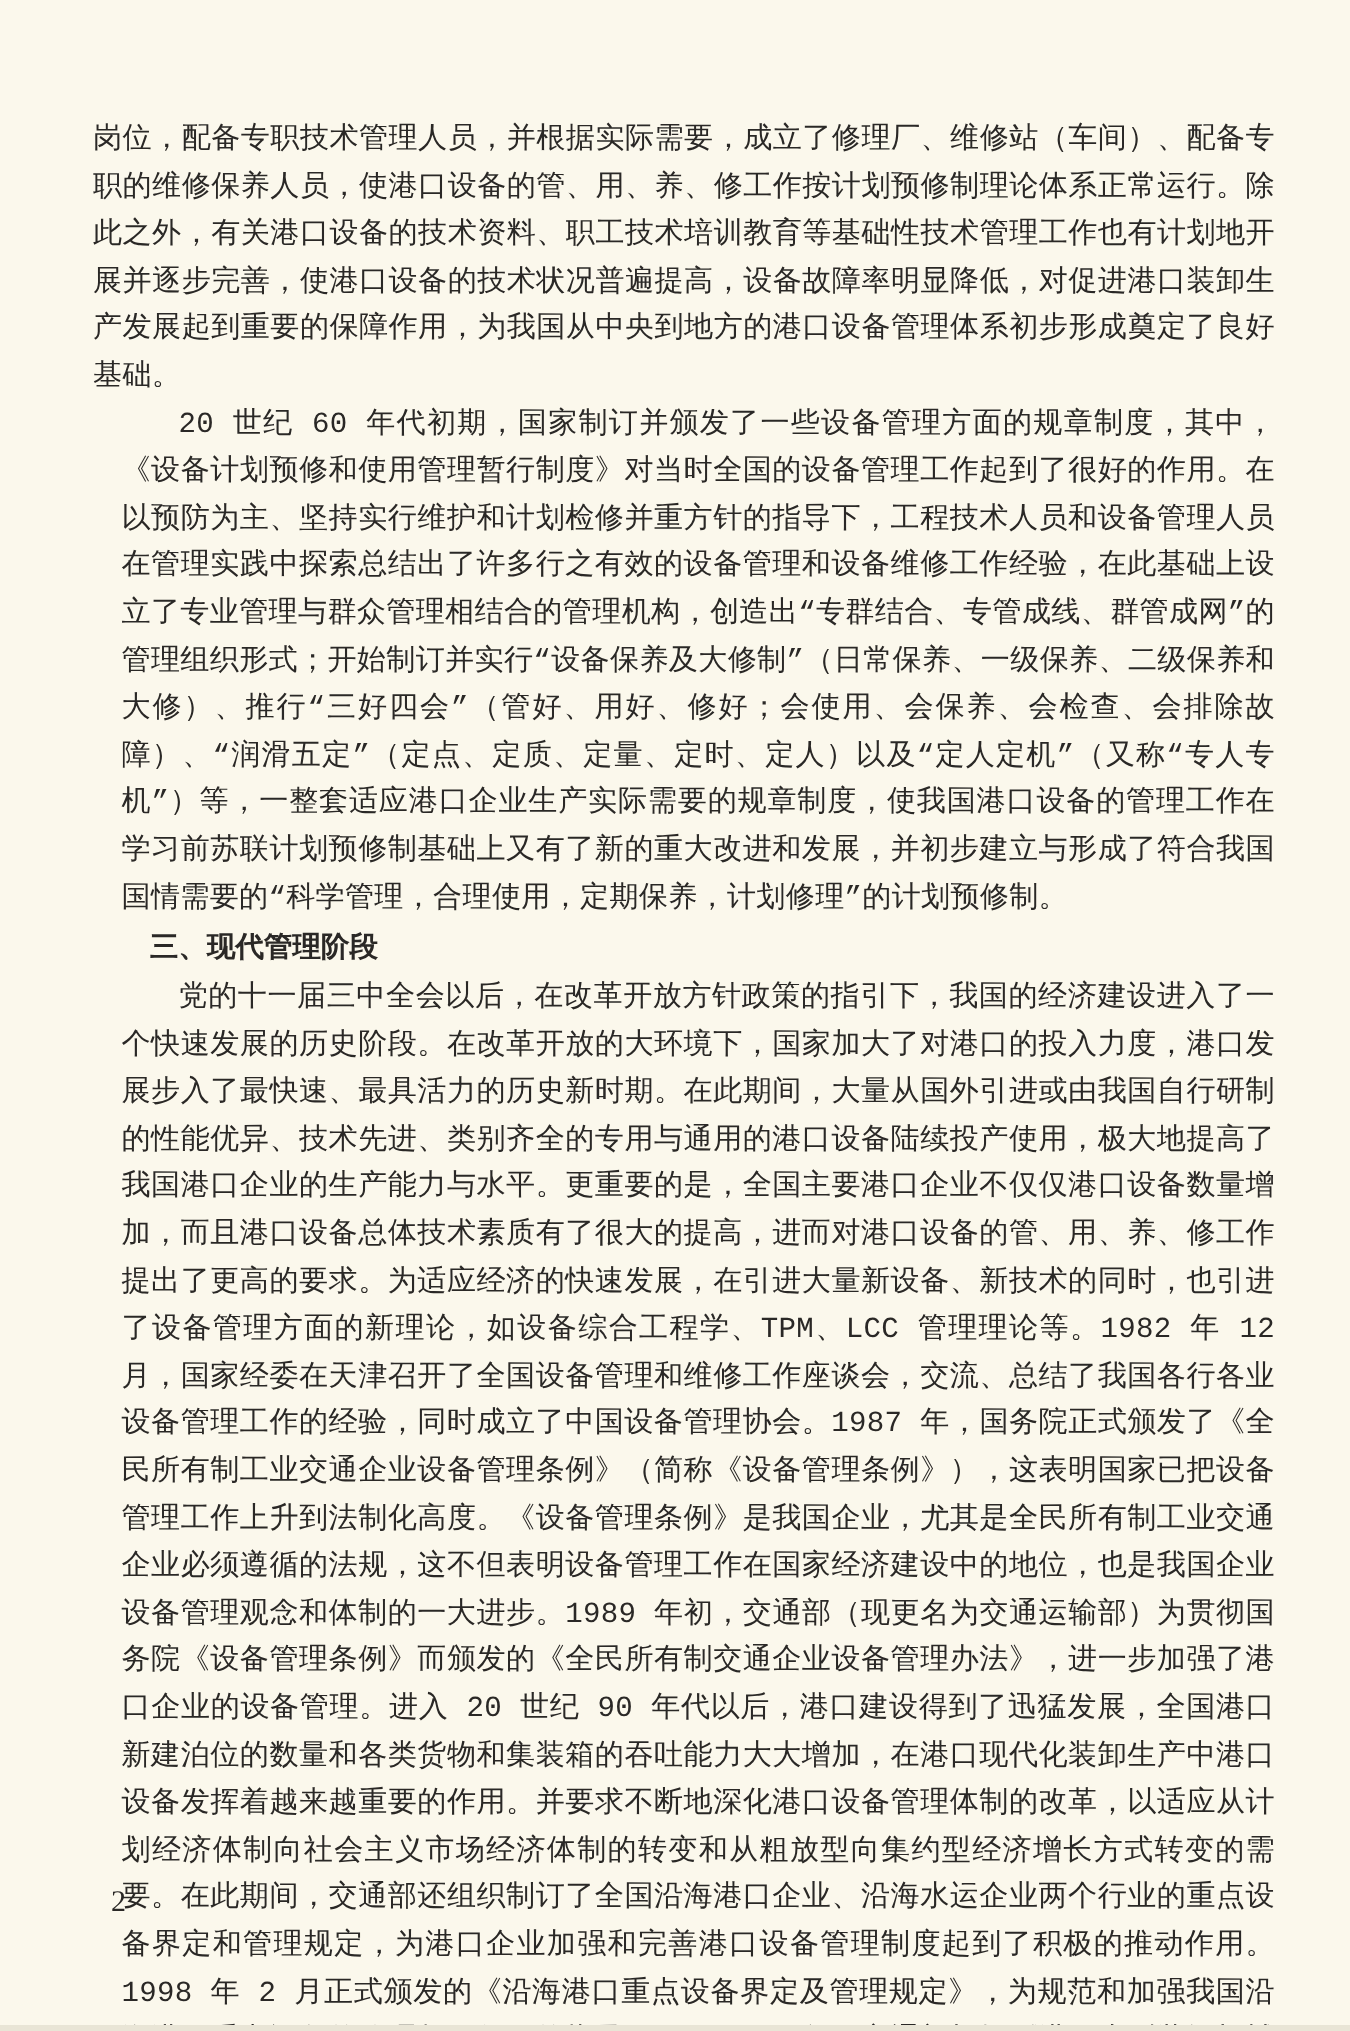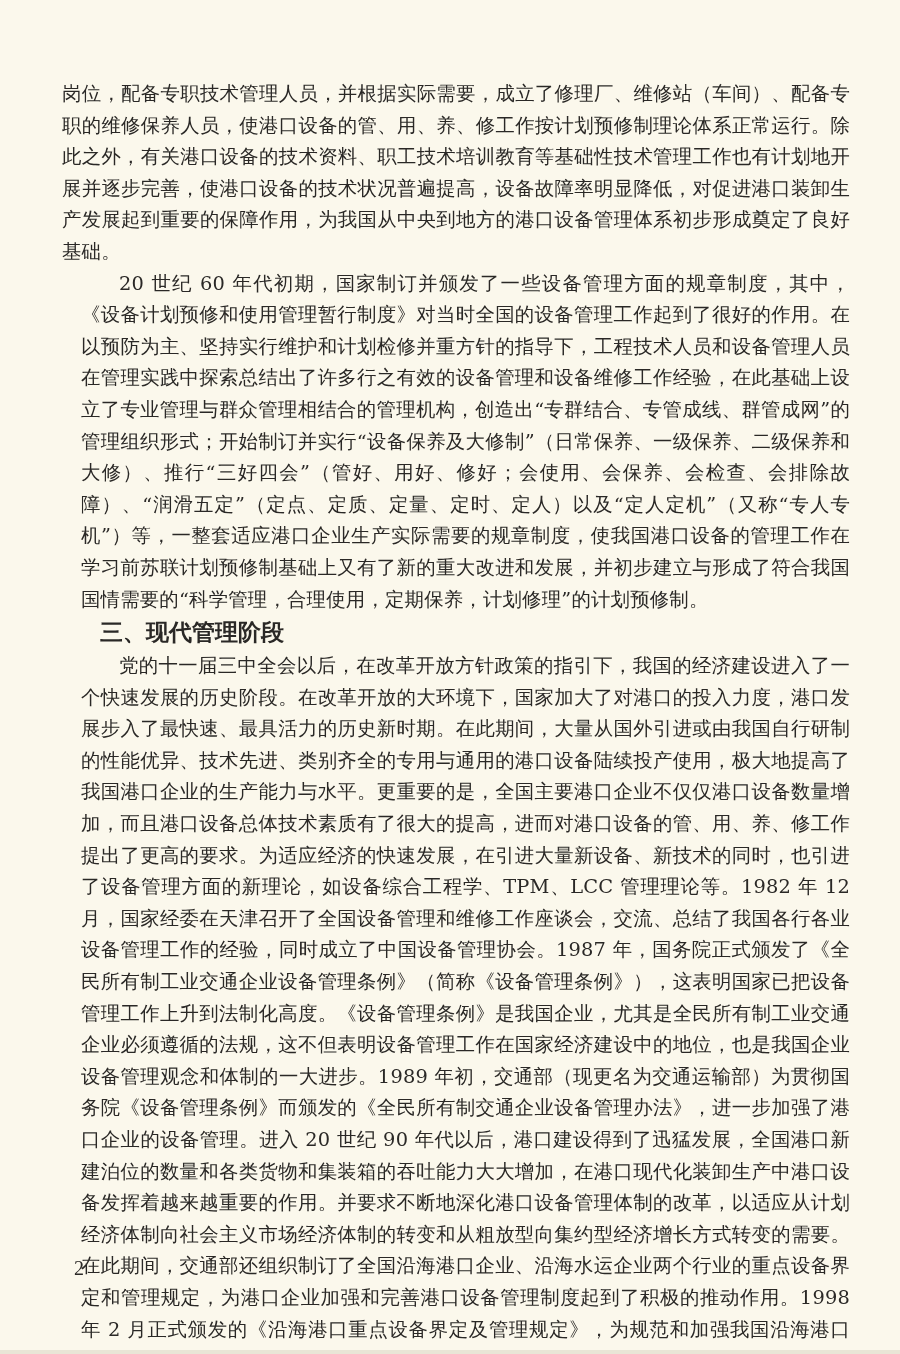--- a/index.html
+++ b/index.html
@@ -21,31 +21,32 @@
       top: 78px;
       width: 788px;
     }
     .para {
       margin: 0;
       font-size: 19.4px;
       line-height: 31.6px;
       text-align: justify;
       text-align-last: left;
       letter-spacing: 0.2px;
+      font-family: Liberation Mono, monospace;
     }
     .para.indent {
       text-indent: 38px;
       margin-left: 19px;
     }
     .heading {
       margin: 3px 0 4px 0;
       padding-left: 38px;
-      font-family: Liberation Sans, sans-serif;
+      font-family: Liberation Serif, serif;
       font-weight: bold;
-      font-size: 23px;
+      font-size: 19px;
       line-height: 28px;
     }
     .page-number {
       position: absolute;
       left: 74px;
       top: 1257px;
       font-family: "Liberation Serif", "DejaVu Serif", serif;
       font-size: 20px;
       color: #2a2826;
     }

